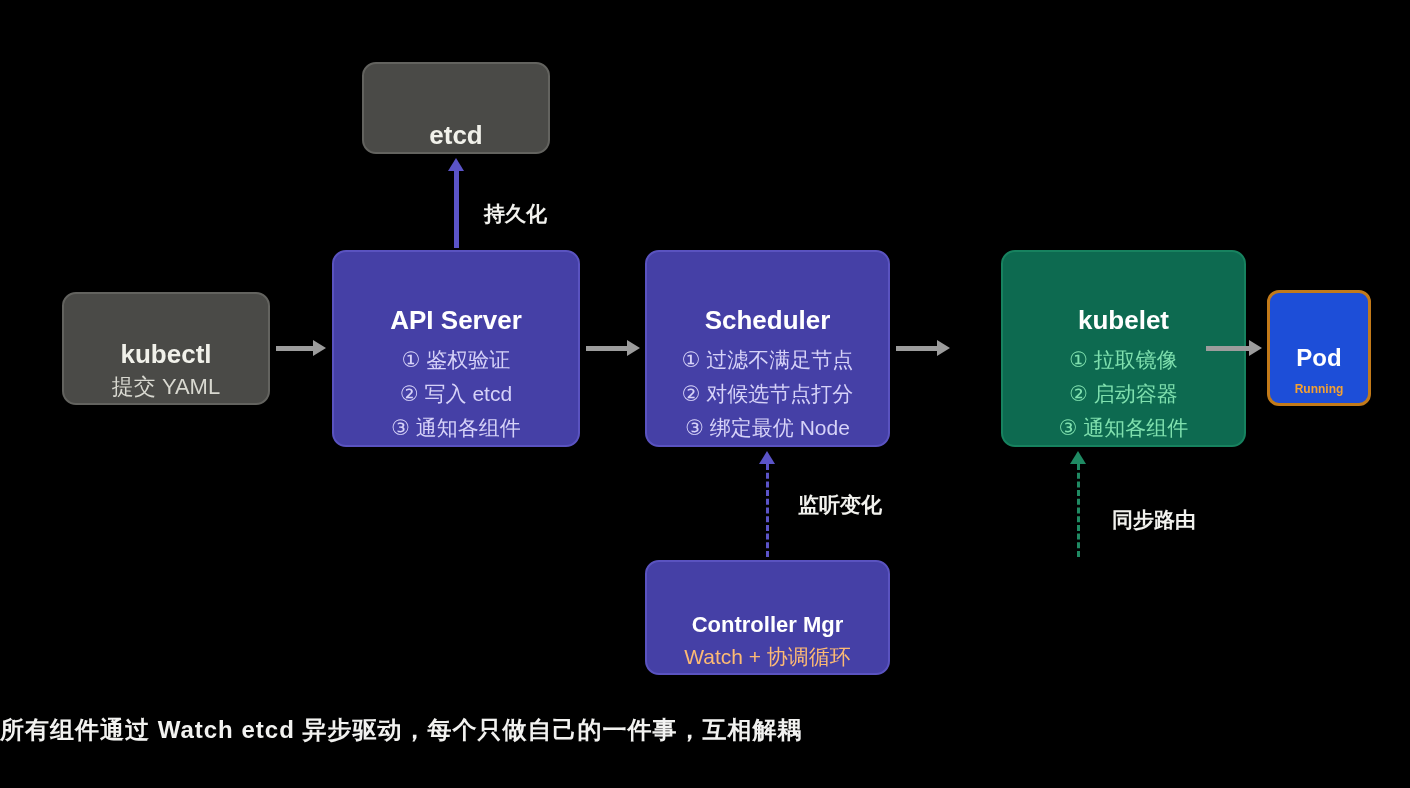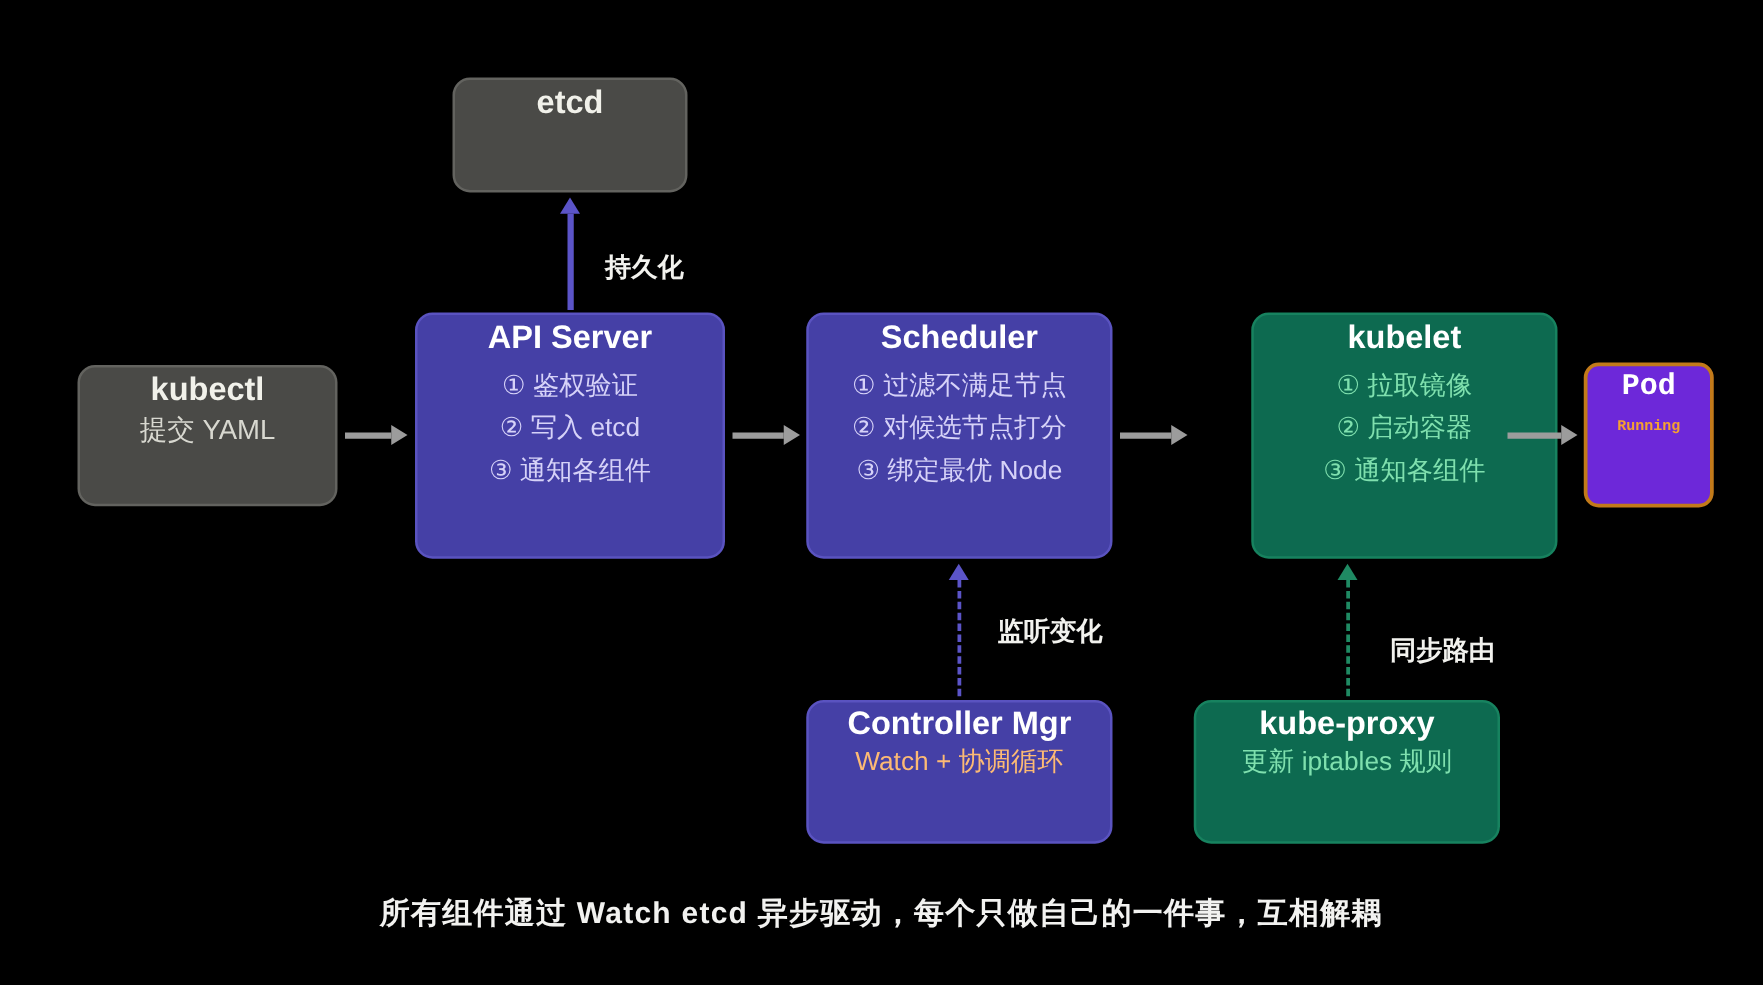--- a/index.html
+++ b/index.html
@@ -15,53 +15,52 @@
     background: #000000;
     overflow: hidden;
   }
   .node {
     position: absolute;
     box-sizing: border-box;
     border-radius: 14px;
     display: flex;
     flex-direction: column;
     align-items: center;
-    justify-content: flex-start;
+    justify-content: flex-end;
     text-align: center;
   }
   .node-gray {
     background: #4a4a47;
     border: 2px solid #63635f;
     color: #f1f1ea;
   }
   .node-purple {
     background: #4540a6;
     border: 2px solid #5a53c0;
     color: #ffffff;
   }
   .node-teal {
     background: #0d6a50;
     border: 2px solid #17825f;
     color: #ffffff;
   }
   .node-pod {
-    background: #6d28d9;
+    background: #1d4ed8;
     border: 3px solid #c27a1a;
     border-radius: 12px;
     color: #ffffff;
-    font-family: Liberation Mono, monospace;
   }
   .node-title {
     font-weight: bold;
     font-size: 26px;
     line-height: 34px;
   }
   .node-title-sm {
     font-weight: bold;
-    font-size: 26px;
+    font-size: 22px;
     line-height: 32px;
   }
   .node-sub {
     font-size: 22px;
     line-height: 32px;
   }
   .gray-sub  { color: #d8d8d0; }
   .purple-sub{ color: #fdba74; font-size: 21px; }
   .teal-sub  { color: #7fe0ae; font-size: 21px; }
   .pod-status{ color: #f5a130; font-size: 12px; font-weight: bold; line-height: 28px; }
@@ -130,21 +129,21 @@
     color: #f2f2ee;
     font-size: 21px;
     font-weight: 600;
     white-space: nowrap;
   }
   .caption {
     position: absolute;
     left: 0;
     right: 0;
     top: 714px;
-    text-align: center;
+    text-align: left;
     color: #f2f2f0;
     font-size: 24px;
     font-weight: 600;
     letter-spacing: 1px;
   }
 </style>
 </head>
 <body>
 
 <div class="canvas">
@@ -188,24 +187,20 @@
   <div class="node node-pod" style="left:1267px; top:290px; width:104px; height:116px;">
     <div class="node-title" style="font-size:24px;">Pod</div>
     <div class="pod-status">Running</div>
   </div>
 
   <div class="node node-purple" style="left:645px; top:560px; width:245px; height:115px;">
     <div class="node-title-sm">Controller Mgr</div>
     <div class="node-sub purple-sub">Watch + 协调循环</div>
   </div>
 
-  <div class="node node-teal" style="left:955px; top:560px; width:245px; height:115px;">
-    <div class="node-title-sm">kube-proxy</div>
-    <div class="node-sub teal-sub">更新 iptables 规则</div>
-  </div>
 
   <div class="harrow" style="left:276px; top:340px; width:50px;">
     <div class="shaft"></div>
     <div class="head"></div>
   </div>
   <div class="harrow" style="left:586px; top:340px; width:54px;">
     <div class="shaft"></div>
     <div class="head"></div>
   </div>
   <div class="harrow" style="left:896px; top:340px; width:54px;">

